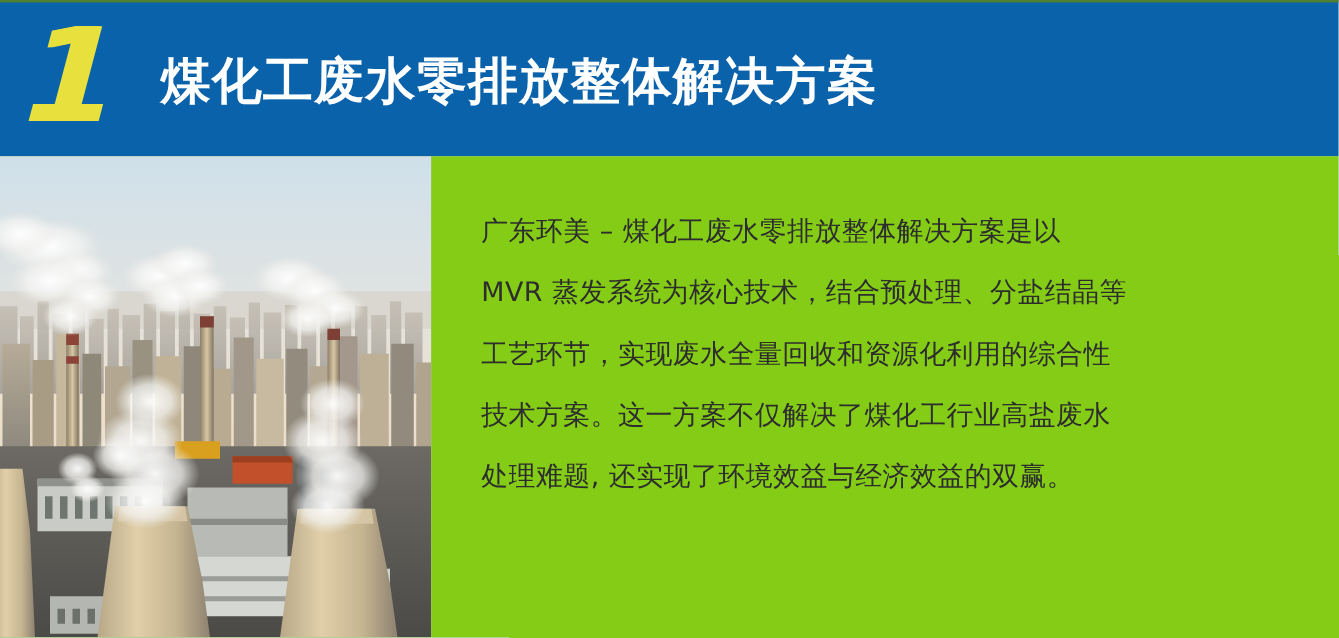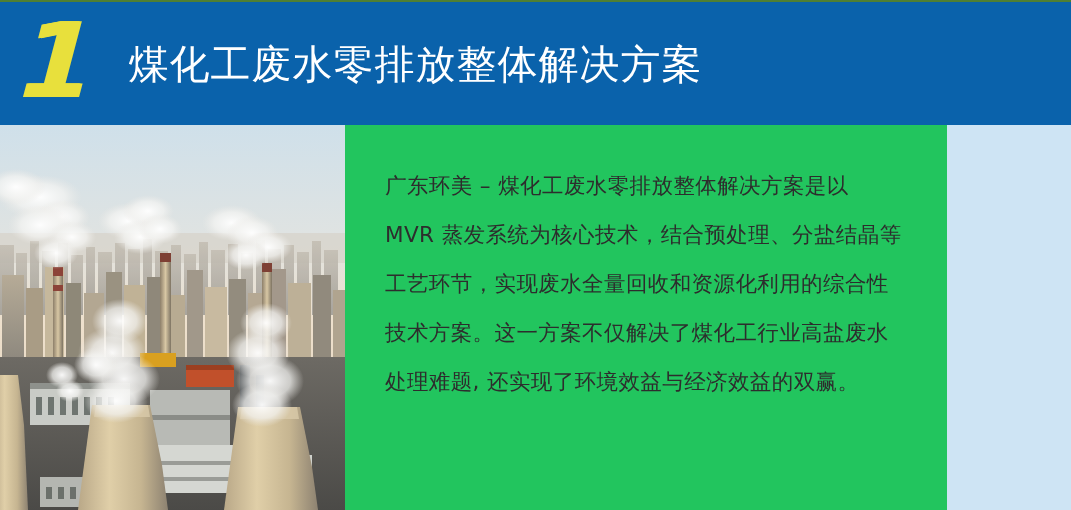--- a/index.html
+++ b/index.html
@@ -46,37 +46,37 @@
     color: #e8e03c;
     margin-left: 22px;
     margin-top: -6px;
     letter-spacing: -4px;
     transform: skewX(-4deg);
     text-shadow: 2px 0 0 #e8e03c, -1px 0 0 #e8e03c;
   }
 
   .header-title {
     font-family: "DejaVu Sans", "Liberation Sans", sans-serif;
-    font-weight: normal;
+    font-weight: bold;
     font-size: 40px;
     color: #ffffff;
     margin-left: 38px;
     margin-top: 2px;
     letter-spacing: 1px;
     white-space: nowrap;
   }
 
   
   .content {
     position: absolute;
     left: 0;
     top: 125px;
-    width: 947px;
+    width: 1071px;
     height: 385px;
-    background: #22c55e;
+    background: #84cc16;
   }
 
   
   .photo {
     position: absolute;
     left: 0;
     top: 0;
     width: 345px;
     height: 385px;
     overflow: hidden;

